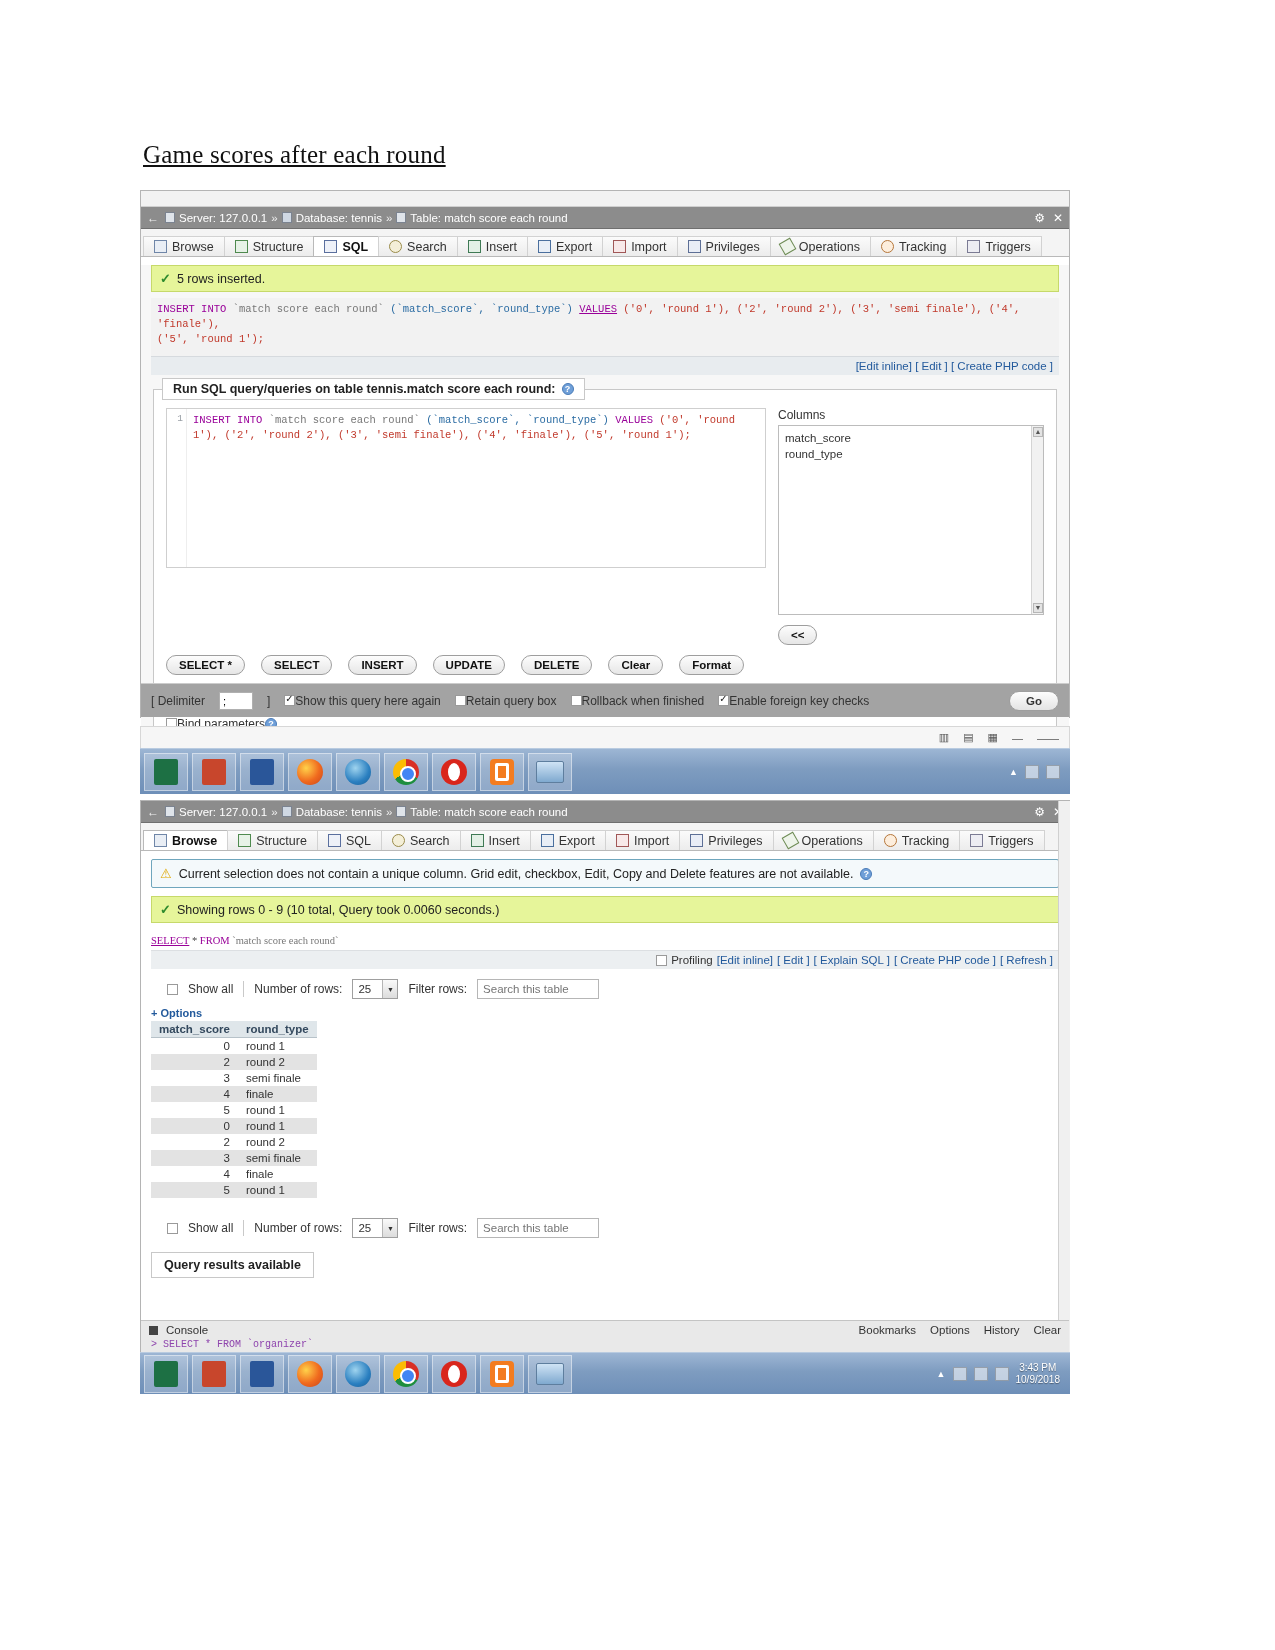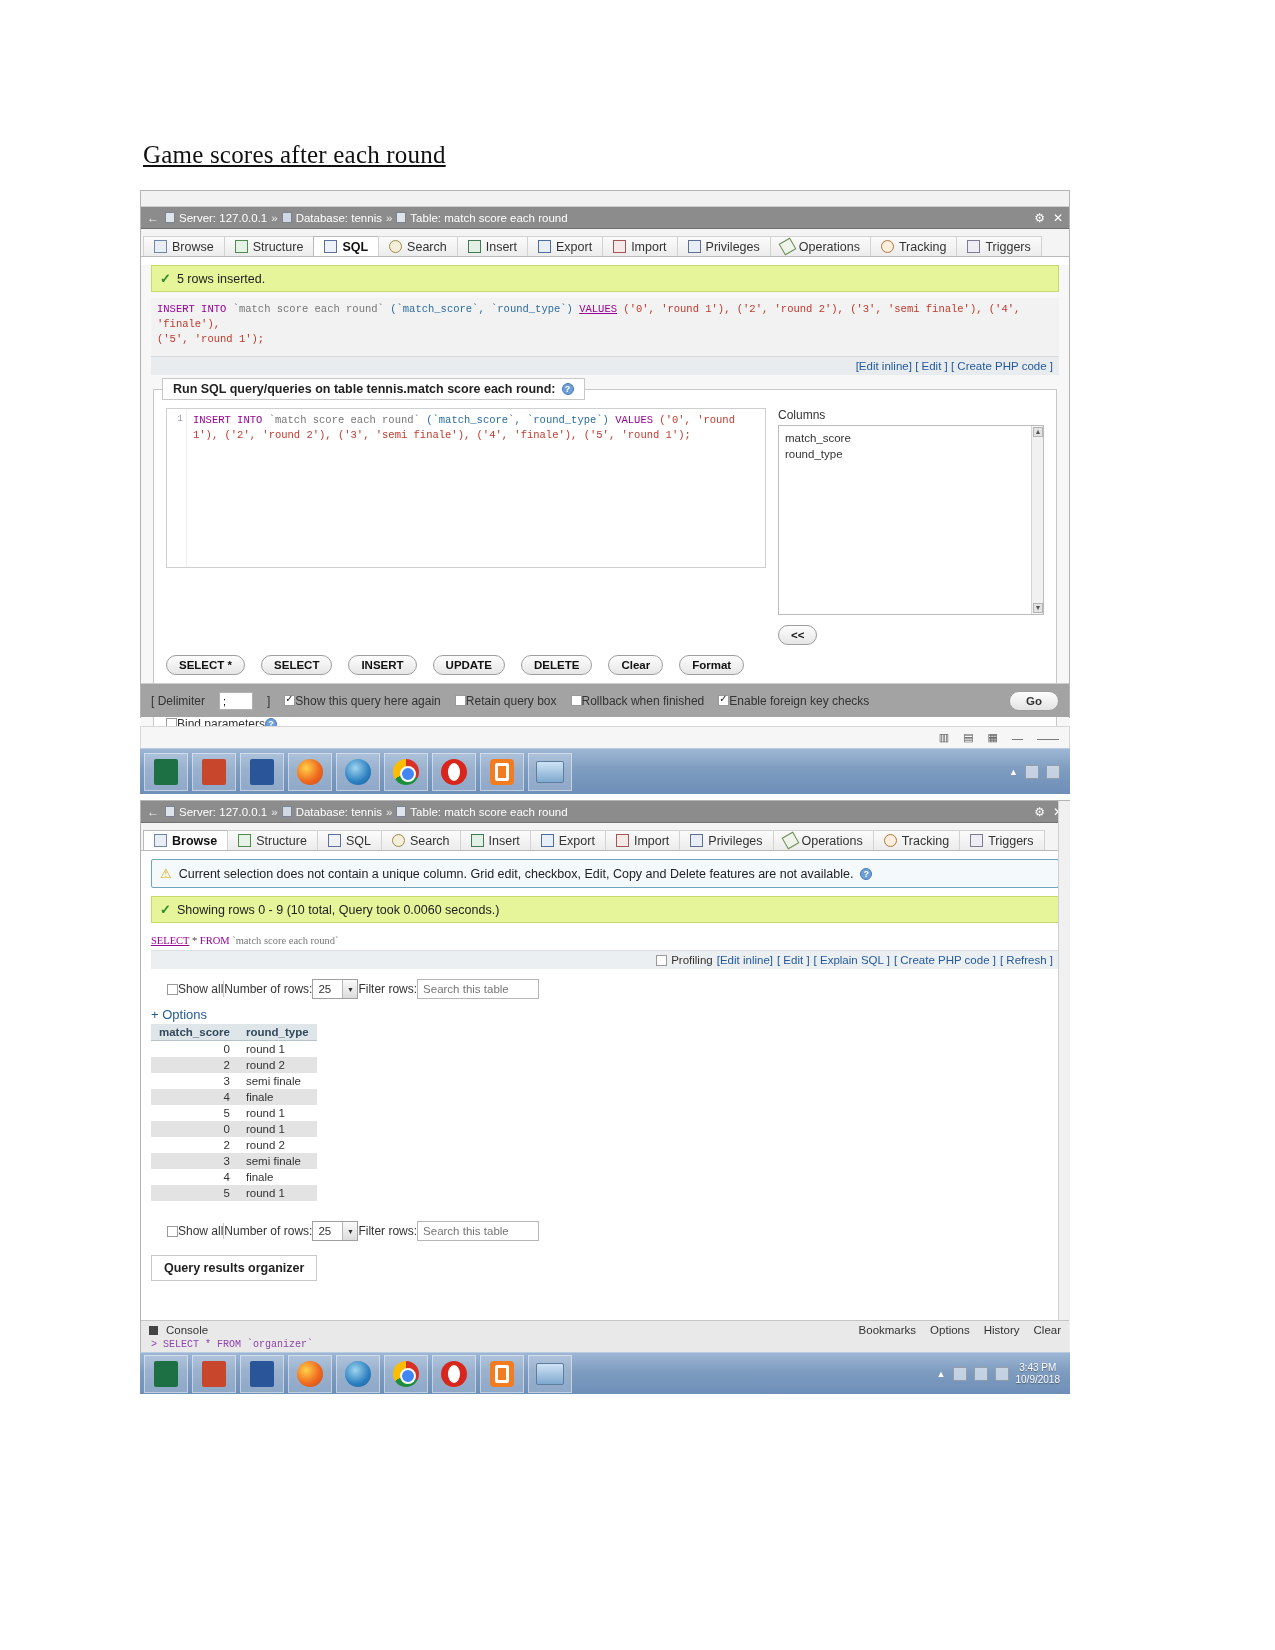--- a/index.html
+++ b/index.html
@@ -220,39 +220,39 @@
   }
   .warn-ico { color:#e0a800; font-size:13px; }
   .echo2 { margin:12px 10px 0 10px; font-family:Liberation Serif, serif; font-size:10.5px; color:#444; }
   .links2 {
     margin:4px 10px 0 10px; background:#eceff1; border-top:1px solid #dcdfe2;
     font-size:11.5px; padding:3px 6px; color:#333;
     display:flex; align-items:center; justify-content:flex-end; gap:4px;
   }
   .links2 a { color:#235a9c; text-decoration:none; }
   .ctrlrow {
-    display:flex; align-items:center; 
+    display:flex; align-items:center; gap:10px;
     padding:10px 0 0 26px; font-size:12px; color:#333;
   }
   .vdiv { width:1px; height:16px; background:#c9c9c9; }
   .numsel {
     border:1px solid #9f9f9f; background:#fff; height:20px; width:46px;
     display:flex; align-items:center; justify-content:space-between;
     font-size:11.5px; padding-left:5px;
   }
   .numsel .arrow {
     width:15px; height:18px; background:linear-gradient(#fafafa,#dcdcdc);
     border-left:1px solid #b5b5b5; font-size:7px;
     display:flex; align-items:center; justify-content:center; color:#333;
   }
   .filterinput {
     border:1px solid #b6b6b6; background:#fff; height:20px; width:122px;
     font-size:11.5px; color:#9b9b9b; padding:2px 5px;
   }
-  .options-link { color:#235a9c; font-size:13px; padding:8px 16px 2px 10px; }
+  .options-link { color:#235a9c; font-size:11px; padding:8px 16px 2px 10px;font-weight:bold; }
   .rtable { border-collapse:collapse; margin-left:10px; font-size:11.5px; }
   .rtable th {
     background:#dfe6ea; color:#34495e; font-weight:bold;
     padding:2px 8px; border-bottom:1px solid #b7c2c9; text-align:left;
   }
   .rtable th.num { text-align:right; }
   .rtable td { padding:2px 8px; color:#333; }
   .rtable td.num { text-align:right; width:70px; }
   .rtable tr.odd td { background:#e3e3e3; }
   .rtable tr.even td { background:#ffffff; }
@@ -666,21 +666,21 @@
     <span class="vdiv"></span>
     <span>Number of rows:</span>
     <span class="numsel">
       <span>25</span>
       <span class="arrow">▼</span>
     </span>
     <span>Filter rows:</span>
     <input class="filterinput" placeholder="Search this table" style="">
   </div>
 
-  <div class="qro">Query results organizer</div>
+  <div class="qro">Query results available</div>
 
   <div class="scrollcol"></div>
 
   <div class="console">
     <div class="console-top">
       <span class="console-sq"></span>
       <span>Console</span>
       <span class="console-right">
         <span>Bookmarks</span>
         <span>Options</span>

